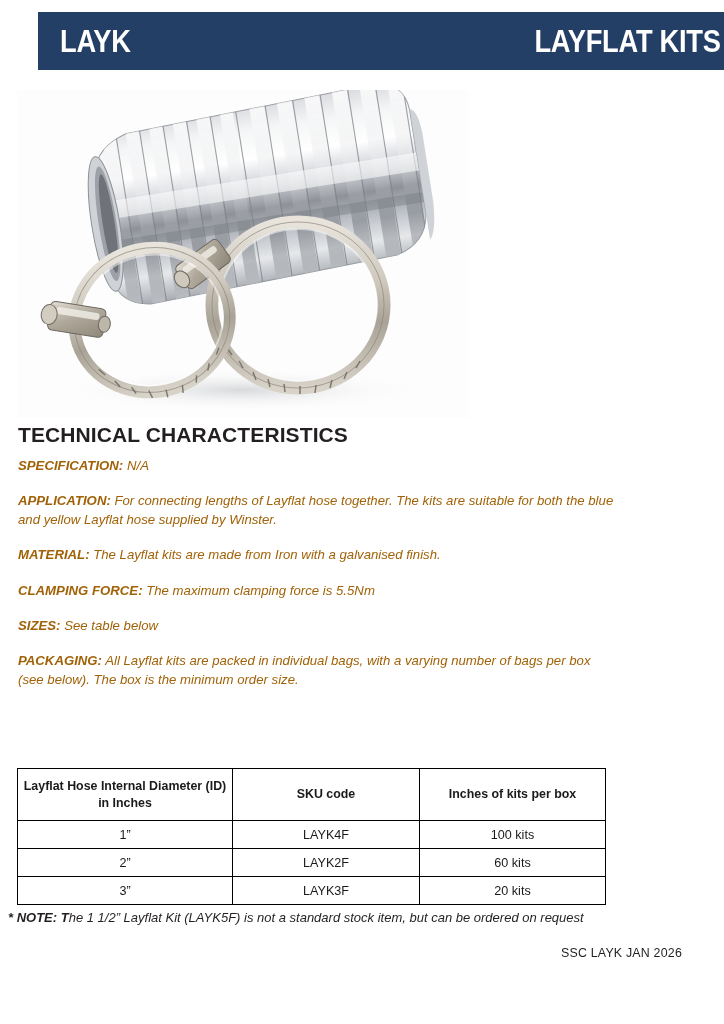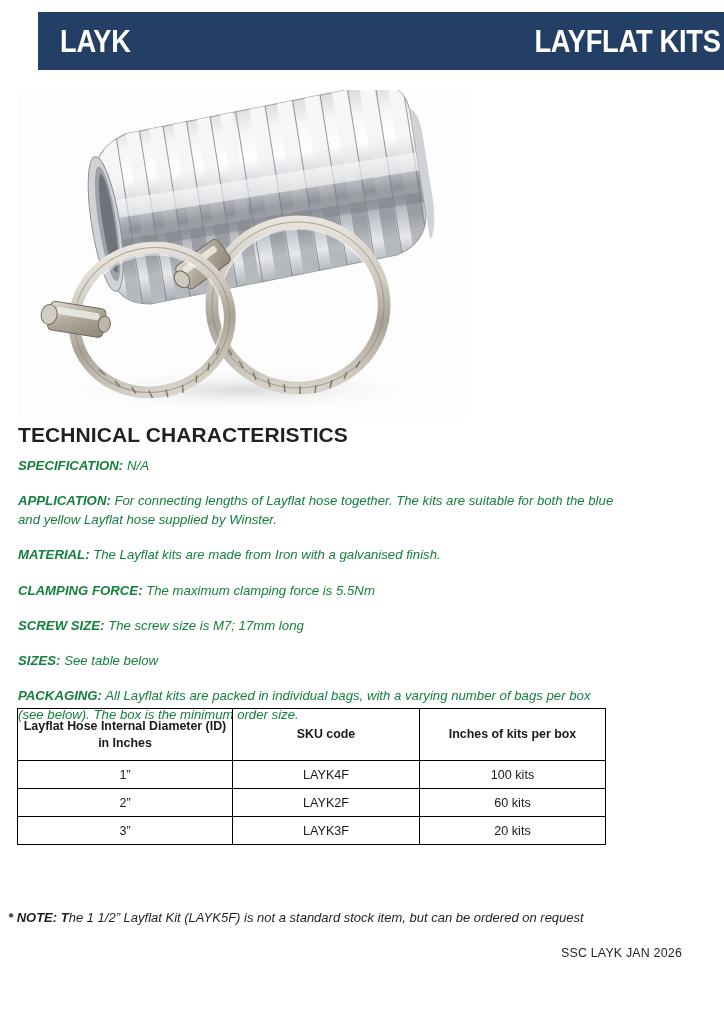--- a/index.html
+++ b/index.html
@@ -76,36 +76,36 @@
   .spec-block {
     position: absolute;
     left: 18px;
     top: 456px;
     width: 600px;
   }
   .spec-line {
     font-size: 13.2px;
     font-style: italic;
     line-height: 1.45;
-    color: #15803d;
+    color: #a16207;
     margin-bottom: 16px;
   }
   .spec-line:last-child { margin-bottom: 8px; }
   .spec-line .lbl {
     font-weight: bold;
     font-style: italic;
   }
   .spec-line .val { font-style: italic; }
   .spec-line.wide { width: 600px; }
 
   
   .sizes-table {
     position: absolute;
     left: 17px;
-    top: 708px;
+    top: 768px;
     width: 561px;
     border-collapse: collapse;
     table-layout: fixed;
   }
   .sizes-table th,
   .sizes-table td {
     border: 1.6px solid #000000;
     text-align: center;
     vertical-align: middle;
     color: #1a1a1a;
@@ -290,24 +290,20 @@
   </div>
   <div class="spec-line">
     <span class="lbl">MATERIAL:</span>
     <span class="val">The Layflat kits are made from Iron with a galvanised finish.</span>
   </div>
   <div class="spec-line">
     <span class="lbl">CLAMPING FORCE:</span>
     <span class="val">The maximum clamping force is 5.5Nm</span>
   </div>
   <div class="spec-line">
-    <span class="lbl">SCREW SIZE:</span>
-    <span class="val">The screw size is M7; 17mm long</span>
-  </div>
-  <div class="spec-line">
     <span class="lbl">SIZES:</span>
     <span class="val">See table below</span>
   </div>
   <div class="spec-line wide">
     <span class="lbl">PACKAGING:</span>
     <span class="val">All Layflat kits are packed in individual bags, with a varying number of bags per box (see below).  The box is the minimum order size.</span>
   </div>
 </div>
 
 <table class="sizes-table">

